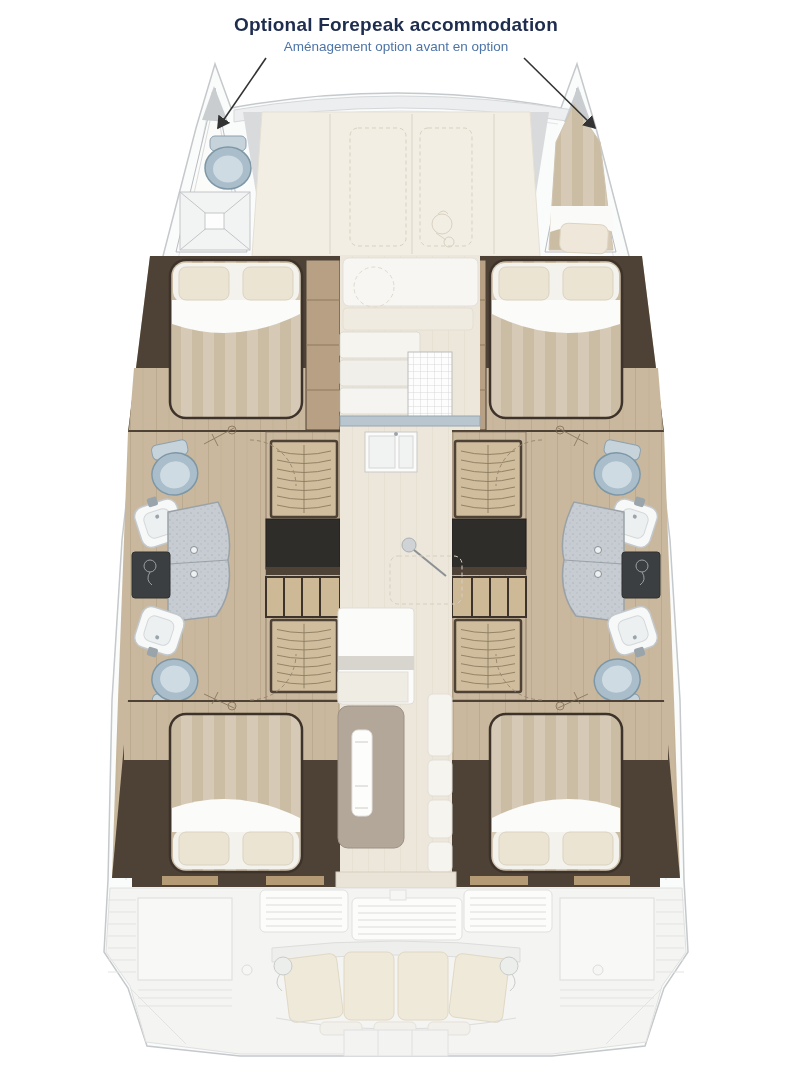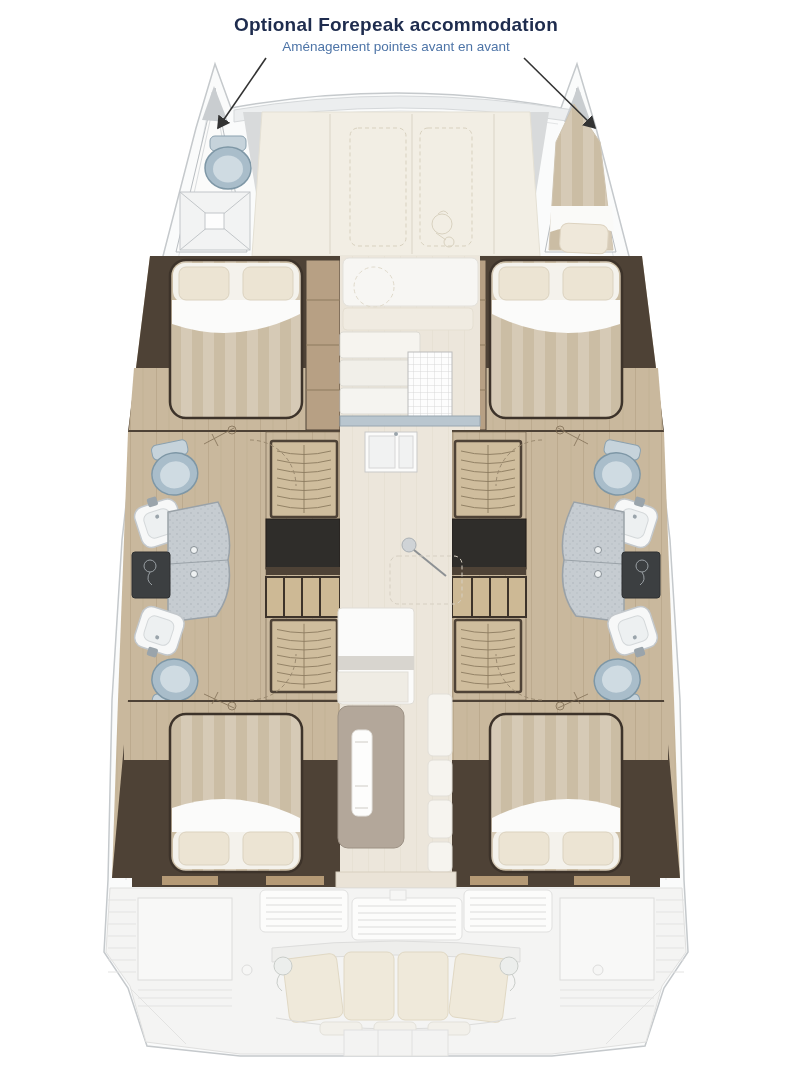--- a/index.html
+++ b/index.html
@@ -9,21 +9,21 @@
   .title{font-size:19px;font-weight:bold;color:var(--title_color,#1e2c4e);letter-spacing:.2px;}
   .subtitle{font-size:13.5px;color:var(--subtitle_color,#4d74a7);margin-top:3px;}
   svg{position:absolute;left:0;top:0;}
 </style>
 </head>
 <body>
 
 <div class="stage">
   <div class="header">
     <div class="title">Optional Forepeak accommodation</div>
-    <div class="subtitle">Aménagement pointes avant en avant</div>
+    <div class="subtitle">Aménagement option avant en option</div>
   </div>
 
   <svg width="792" height="1080" viewBox="0 0 792 1080">
     <defs>
       <pattern id="stripes" width="22" height="10" patternUnits="userSpaceOnUse">
         <rect width="22" height="10" fill="#d6cab6"></rect>
           <rect width="11" height="10" fill="#cbbda4"></rect>
       </pattern>
       <pattern id="planks" width="26" height="60" patternUnits="userSpaceOnUse">
         <rect width="26" height="60" fill="#c9b89d"></rect>

